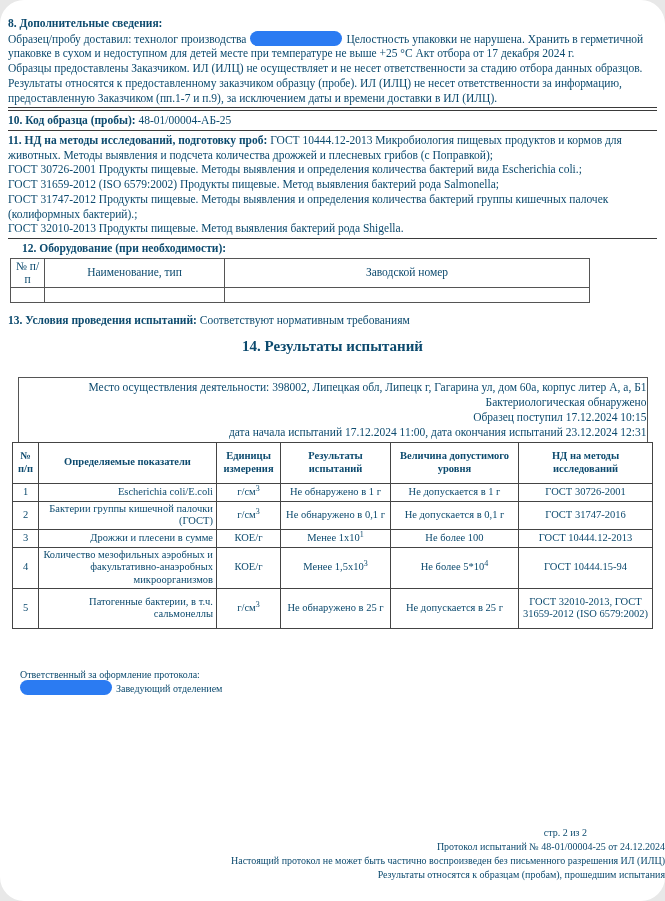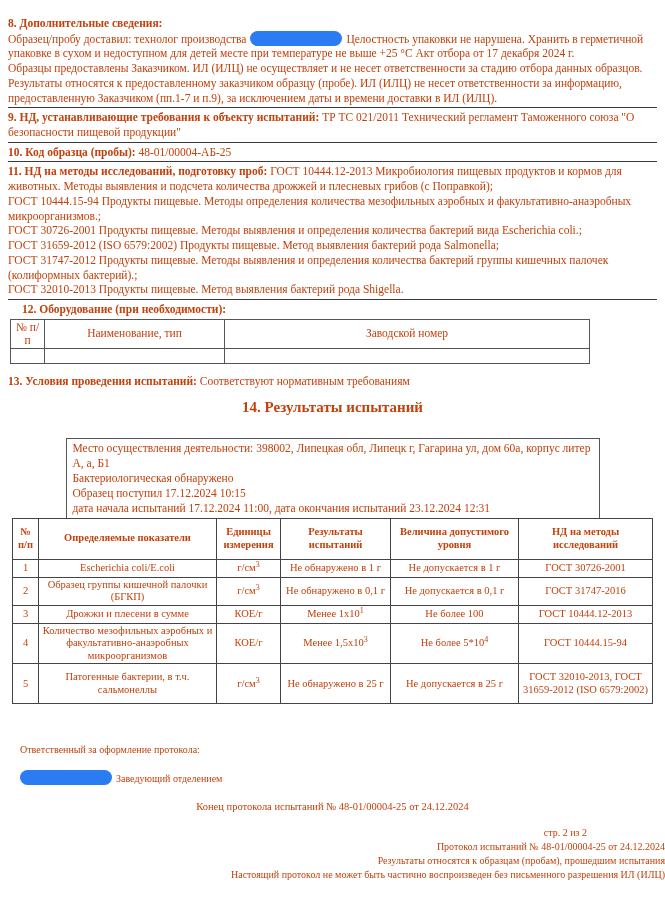--- a/index.html
+++ b/index.html
@@ -2,24 +2,25 @@
 <html><head>
 <meta charset="utf-8">
 <style>
   html,body{margin:0;padding:0;background:#e8e8e8;}
   .page{
     position:relative;
     width:665px;height:901px;
     margin:0 auto;
     background:#ffffff;
     font-family:"Liberation Serif","DejaVu Serif",serif;
-    color:#c2410c;
+    color:#0c4a6e;
     box-sizing:border-box;
     padding:16px 8px 0 8px;
     overflow:hidden;
+    border-radius:24px;
   }
   .body-text{font-size:11.5px;line-height:1.28;}
   .bold{font-weight:bold;}
   .divider{border:none;border-top:1px solid #3a3a3a;margin:2px 0 2px 0;}
   .section{margin:0;}
   .inline-h{font-weight:bold;}
   .redaction{
     display:inline-block;
     width:92px;height:15px;
     border-radius:8px;
@@ -32,67 +33,62 @@
   .equip-table{width:580px;margin:2px 0 4px 2px;font-size:11.5px;}
   .equip-table td,.equip-table th{
     border:1px solid #555;font-weight:normal;
     text-align:center;vertical-align:middle;padding:1px 3px;line-height:1.15;
   }
   .equip-table .hrow{height:27px;}
   .equip-table .erow{height:15px;}
   
   .h14{text-align:center;font-size:15px;font-weight:bold;margin:10px 0 22px 0;}
   .info-box{
-    width:534px;margin:0 auto;border:1px solid #555;border-bottom:none;
-    text-align:left;font-size:11.5px;line-height:1.3;padding:2px 6px;
+    width:630px;margin:0 auto;border:1px solid #555;border-bottom:none;
+    text-align:right;font-size:11.5px;line-height:1.3;padding:2px 0;
     box-sizing:border-box;
   }
   .results-table{width:640px;margin:0 auto;font-size:10.5px;table-layout:fixed;}
   .results-table td,.results-table th{
     border:1px solid #444;padding:1px 3px;vertical-align:middle;
     text-align:center;line-height:1.2;overflow:hidden;
   }
   .results-table th{font-weight:bold;height:38px;}
-  .results-table td.ind{text-align:center;}
+  .results-table td.ind{text-align:right;}
   sup{font-size:8px;line-height:0;}
   .sig{margin-top:40px;font-size:10px;padding-left:12px;}
-  .sig-row{margin-top:15px;}
+  .sig-row{margin-top:0;}
   .end-line{text-align:center;font-size:10.5px;margin-top:16px;}
   .footer{position:absolute;left:0;right:0;top:826px;font-size:10px;line-height:1.4;}
   .footer .page-num{text-align:right;padding-right:78px;font-size:10px;}
   .footer .c{text-align:right;font-size:10px;}
   .footer .c.small{font-size:10px;}
 </style>
 </head>
 <body>
 
 <div class="page">
 
   <div class="section body-text">
     <div class="bold">8. Дополнительные сведения:</div>
     <div><span>Образец/пробу доставил: технолог производства</span><span class="redaction" style="background: rgb(43, 123, 242);"></span><span>Целостность упаковки не нарушена. Хранить в герметичной упаковке в сухом и недоступном для детей месте при температуре не выше +25 °C  Акт отбора от 17 декабря 2024 г.</span></div>
     <div>Образцы предоставлены Заказчиком. ИЛ (ИЛЦ) не осуществляет и не несет ответственности за стадию отбора данных образцов. Результаты относятся к предоставленному заказчиком образцу (пробе). ИЛ (ИЛЦ) не несет ответственности за информацию, предоставленную Заказчиком (пп.1-7 и п.9), за исключением даты и времени доставки в ИЛ (ИЛЦ).</div>
   </div>
   <hr class="divider">
 
-  <div class="section body-text">
-    <span class="inline-h">9. НД, устанавливающие требования к объекту испытаний:</span>
-    <span>ТР ТС 021/2011 Технический регламент Таможенного союза "О безопасности пищевой продукции"</span>
-  </div>
   <hr class="divider">
 
   <div class="section body-text">
     <span class="inline-h">10. Код образца (пробы):</span>
     <span>48-01/00004-АБ-25</span>
   </div>
   <hr class="divider">
 
   <div class="section body-text">
     <div><span class="inline-h">11. НД на методы исследований, подготовку проб:</span> <span>ГОСТ 10444.12-2013 Микробиология пищевых продуктов и кормов для животных. Методы выявления и подсчета количества дрожжей и плесневых грибов (с Поправкой);</span></div>
-    <div>ГОСТ 10444.15-94 Продукты пищевые. Методы определения количества мезофильных аэробных и факультативно-анаэробных микроорганизмов.;</div>
     <div>ГОСТ 30726-2001 Продукты пищевые. Методы выявления и определения количества бактерий вида Escherichia coli.;</div>
     <div>ГОСТ 31659-2012 (ISO 6579:2002) Продукты пищевые. Метод выявления бактерий рода Salmonella;</div>
     <div>ГОСТ 31747-2012 Продукты пищевые. Методы выявления и определения количества бактерий группы кишечных палочек (колиформных бактерий).;</div>
     <div>ГОСТ 32010-2013 Продукты пищевые. Метод выявления бактерий рода Shigella.</div>
   </div>
   <hr class="divider">
 
   <div class="section body-text" style="padding-left:14px;">
     <span class="inline-h">12. Оборудование (при необходимости):</span>
   </div>
@@ -151,21 +147,21 @@
     <tr style="height:18px;">
       <td>1</td>
       <td class="ind">Escherichia coli/E.coli</td>
       <td><span>г/см</span><sup>3</sup></td>
       <td><span>Не обнаружено в 1 г</span><sup></sup></td>
       <td><span>Не допускается в 1 г</span><sup></sup></td>
       <td>ГОСТ 30726-2001</td>
     </tr>
     <tr style="height:26px;">
       <td>2</td>
-      <td class="ind">Образец группы кишечной палочки (БГКП)</td>
+      <td class="ind">Бактерии группы кишечной палочки (ГОСТ)</td>
       <td><span>г/см</span><sup>3</sup></td>
       <td><span>Не обнаружено в 0,1 г</span><sup></sup></td>
       <td><span>Не допускается в 0,1 г</span><sup></sup></td>
       <td>ГОСТ 31747-2016</td>
     </tr>
     <tr style="height:18px;">
       <td>3</td>
       <td class="ind">Дрожжи и плесени в сумме</td>
       <td><span>КОЕ/г</span><sup></sup></td>
       <td><span>Менее 1x10</span><sup>1</sup></td>
@@ -189,22 +185,21 @@
       <td>ГОСТ 32010-2013, ГОСТ 31659-2012 (ISO 6579:2002)</td>
     </tr>
   </tbody>
     </table>
 
   <div class="sig">
     <div>Ответственный за оформление протокола:</div>
     <div class="sig-row"><span class="redaction" style="margin-left: 0px; background: rgb(43, 123, 242);"></span><span>Заведующий отделением</span></div>
   </div>
 
-  <div class="end-line">Конец протокола испытаний № 48-01/00004-25 от 24.12.2024</div>
 
   <div class="footer">
     <div class="page-num">стр. 2 из 2</div>
     <div class="c">Протокол испытаний № 48-01/00004-25 от 24.12.2024</div>
+    <div class="c small">Настоящий протокол не может быть частично воспроизведен без письменного разрешения ИЛ (ИЛЦ)</div>
     <div class="c small">Результаты относятся к образцам (пробам), прошедшим испытания</div>
-    <div class="c small">Настоящий протокол не может быть частично воспроизведен без письменного разрешения ИЛ (ИЛЦ)</div>
   </div>
 
 </div>
 
 </body></html>

